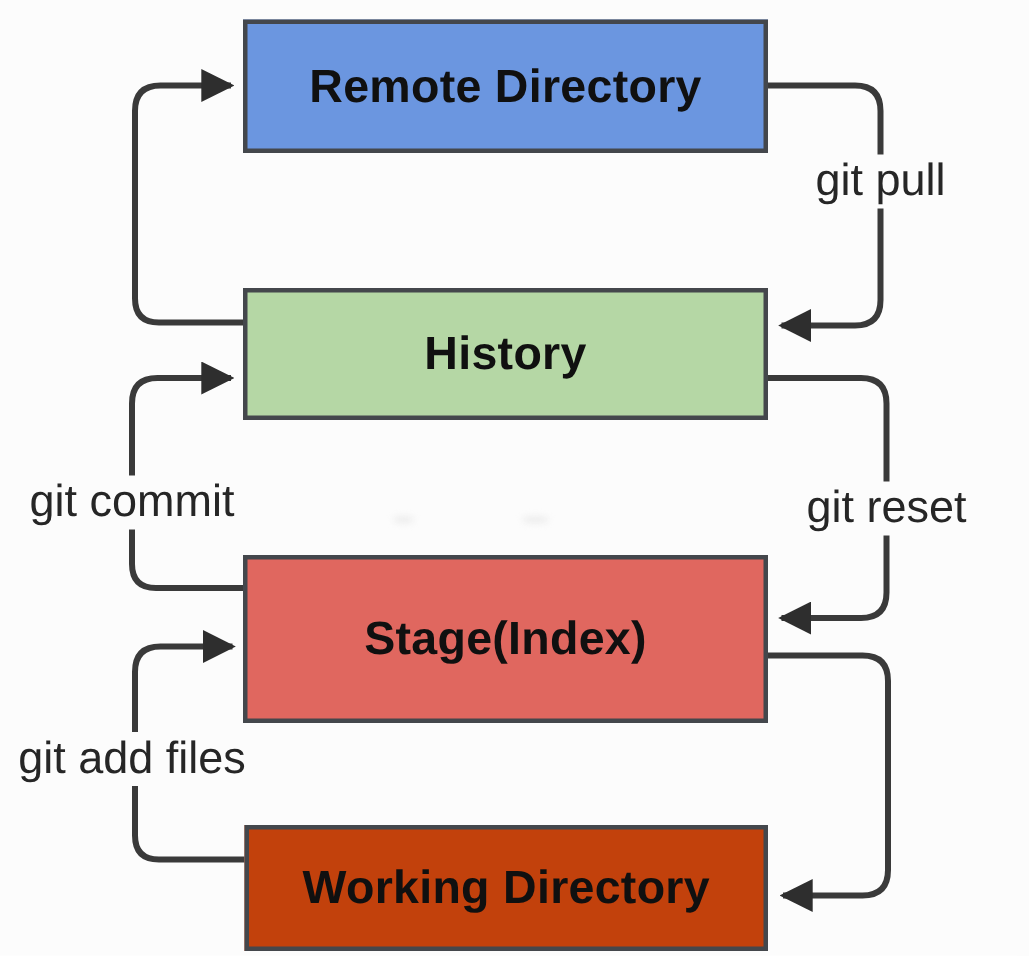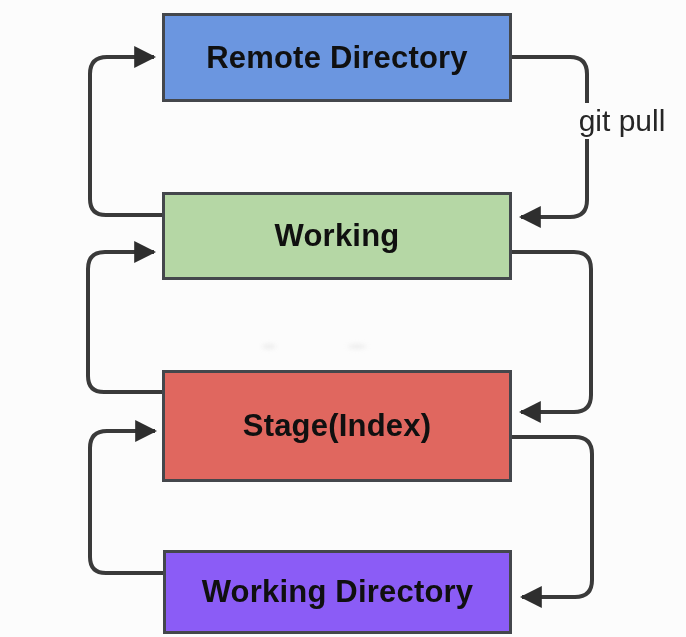--- a/index.html
+++ b/index.html
@@ -28,21 +28,21 @@
   .edge-label{
     position:absolute;
     transform:translate(-50%,-50%);
     background:#fcfcfc;
     padding:1px 7px;
     font-size:30px;color:#262626;
     white-space:nowrap;
     z-index:3;
   }
   .lbl-push    {left:90px; top:145px;}
-  .lbl-pull    {left:622px;top:121px;text-align:center;}
+  .lbl-pull    {left:587px;top:121px;text-align:center;}
   .lbl-commit  {left:88px; top:335px;}
   .lbl-reset   {left:591px;top:339px;}
   .lbl-add     {left:88px; top:506px;}
   .lbl-checkout{left:592px;top:516px;}
   .artifact{position:absolute;background:#ededed;border-radius:50%;filter:blur(2px);z-index:1;}
 </style>
 </head>
 <body>
 
 <div class="canvas">
@@ -64,26 +64,29 @@
   </svg>
 
   <div class="artifact" style="left:262px;top:344px;width:14px;height:5px;"></div>
   <div class="artifact" style="left:348px;top:344px;width:18px;height:5px;"></div>
 
   <div class="node node-remote" title="Remote Directory" style="background-color: rgb(107, 150, 224);">
     <span>Remote Directory</span>
   </div>
 
   <div class="node node-history" title="History" style="background-color: rgb(181, 215, 165);">
-    <span>Working</span>
+    <span>History</span>
   </div>
 
   <div class="node node-stage" title="Stage(Index)" style="background-color: rgb(224, 103, 95);">
     <span>Stage(Index)</span>
   </div>
 
-  <div class="node node-working" title="Working Directory" style="background-color: #8b5cf6;">
+  <div class="node node-working" title="Working Directory" style="background-color: #c2410c;">
     <span>Working Directory</span>
   </div>
 
   <div class="edge-label lbl-pull">git pull</div>
+  <div class="edge-label lbl-commit">git commit</div>
+  <div class="edge-label lbl-reset">git reset</div>
+  <div class="edge-label lbl-add">git add files</div>
 
 </div>
 
 </body></html>

